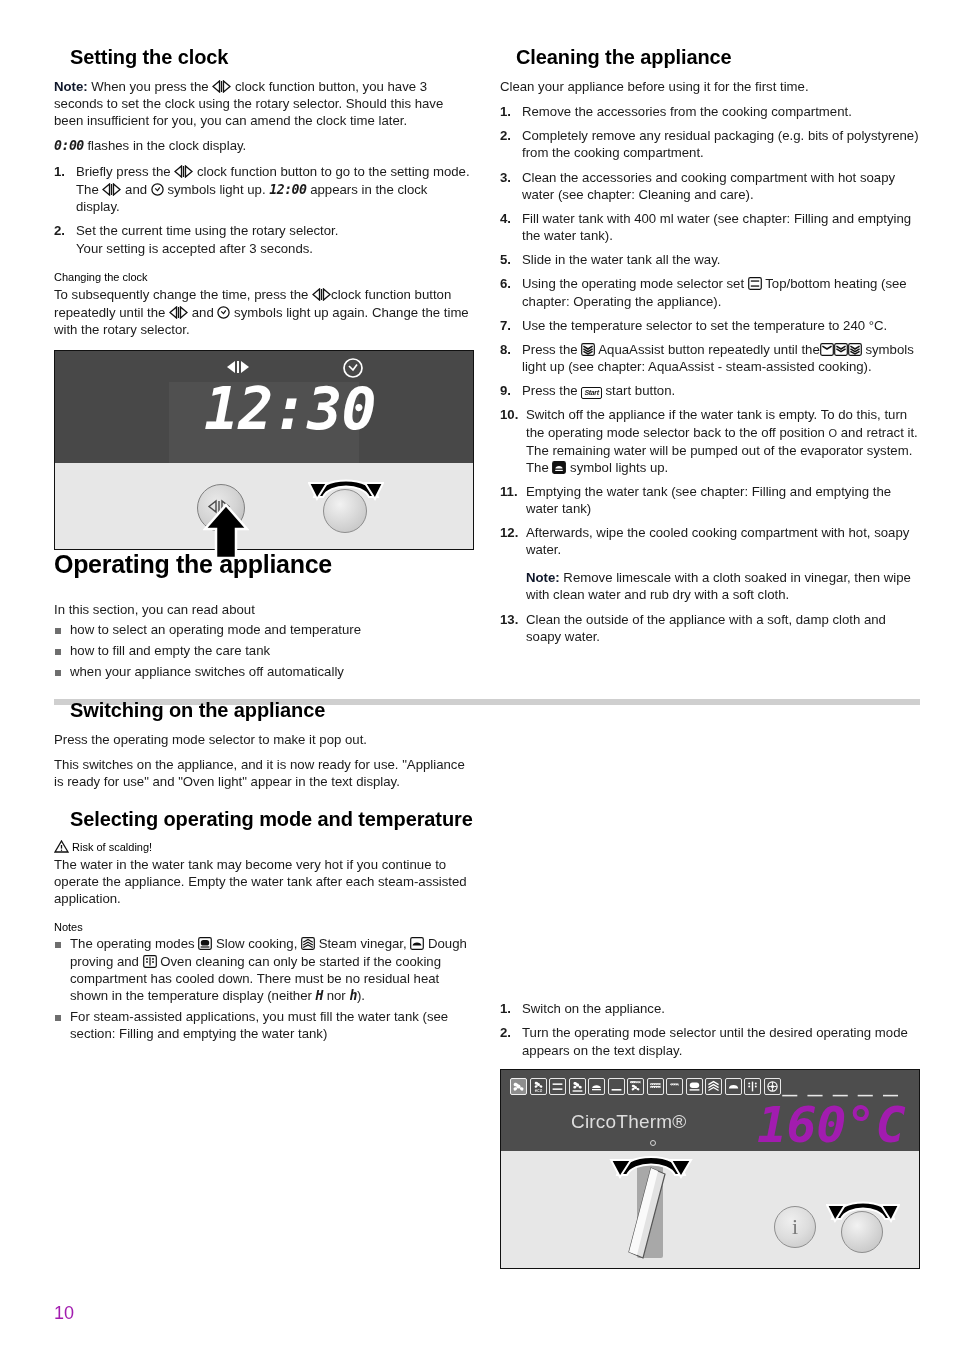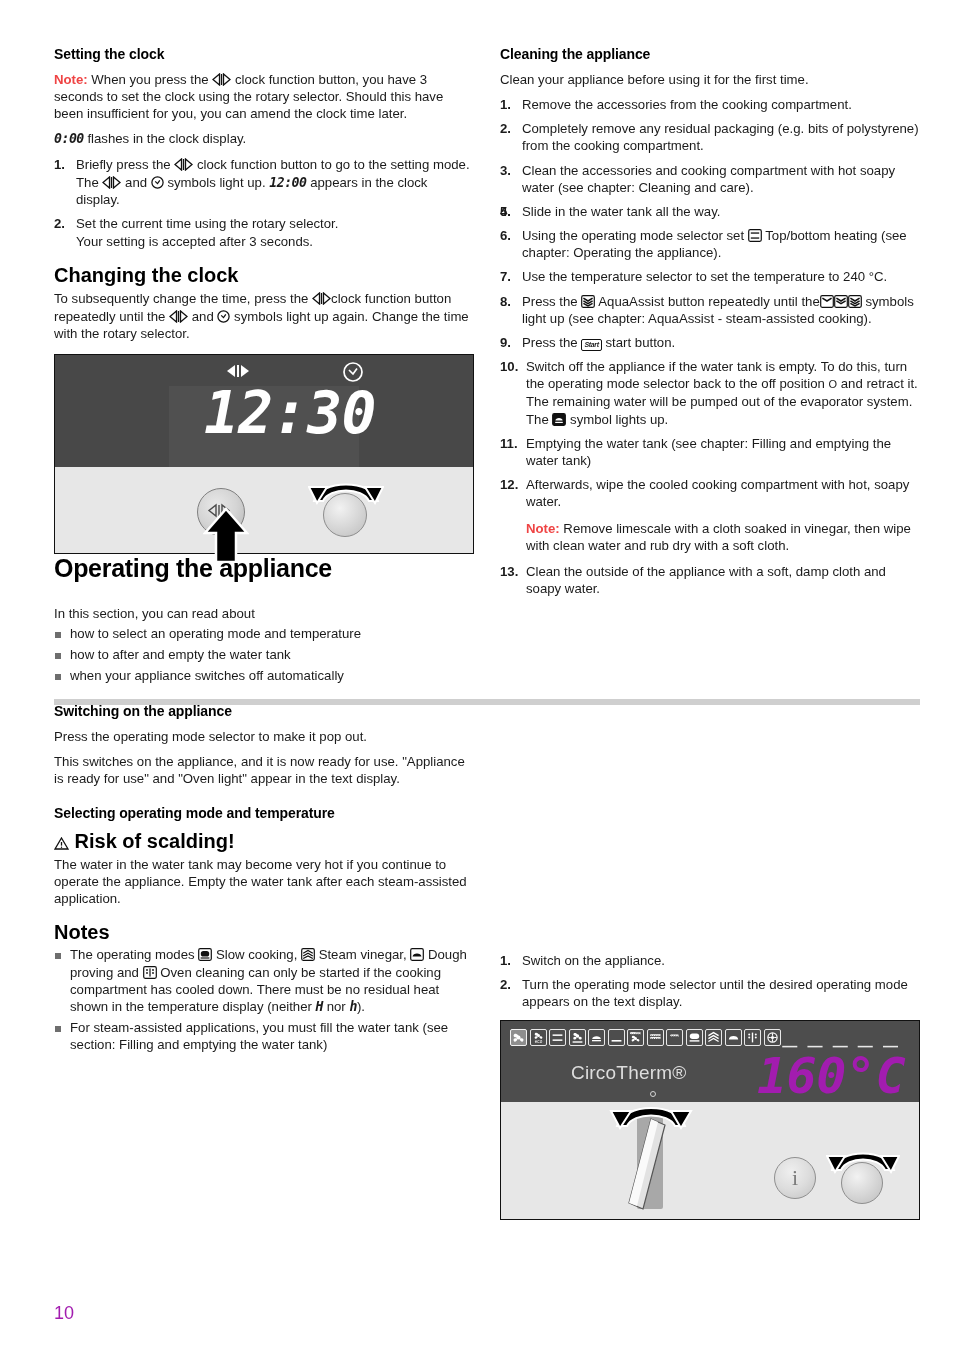--- a/index.html
+++ b/index.html
@@ -18,46 +18,46 @@
 
   .cols {
     position: absolute;
     left: 54px; top: 46px;
     width: 866px;
   }
   .col-left  { position: absolute; left: 0px;   top: 0; width: 420px; }
   .col-right { position: absolute; left: 446px; top: 0; width: 420px; }
 
   h1.sect {
-    font-size: 14px;
+    font-size: 20px;
     font-weight: bold;
-    margin: 0 0 9px 0;
+    margin: 0 0 9px 16px;
     letter-spacing: -0.1px;
   }
   h2.bigsect {
     font-size: 25px;
     font-weight: bold;
     margin: 0 0 22px 0;
     letter-spacing: -0.3px;
   }
   h3.sub {
-    font-size: 20px;
-    font-weight: bold;
+    font-size: 11px;
+    font-weight: normal;
     margin: 14px 0 3px 0;
   }
   h3.sub.tight { margin-top: 0; }
 
   p, li, .txt {
     font-size: 13.2px;
     line-height: 1.30;
     margin: 0 0 8px 0;
     color: #1b1b1b;
   }
   p.tight { margin-bottom: 3px; }
-  b, .bold { font-weight: bold; color: #ef4444; }
+  b, .bold { font-weight: bold; color: #0f172a; }
 
   
   ol.steps { list-style: none; margin: 0 0 6px 0; padding: 0; }
   ol.steps > li {
     position: relative;
     padding-left: 22px;
     margin-bottom: 7px;
     font-size: 13.2px;
     line-height: 1.30;
   }
@@ -344,21 +344,21 @@
           <polygon points="57,17 75,17 67,33" fill="#000" stroke="#fff" stroke-width="2"></polygon>
         </svg>
       </div>
 
       <h2 class="bigsect" style="">Operating the appliance</h2>
 
       <p class="tight">In this section, you can read about</p>
 
       <ul class="sq">
         <li>how to select an operating mode and temperature</li>
-        <li>how to after and empty the water tank</li>
+        <li>how to fill and empty the care tank</li>
         <li>when your appliance switches off automatically</li>
       </ul>
 
       <h1 class="sect" style="margin-top:18px;">Switching on the appliance</h1>
       <p>Press the operating mode selector to make it pop out.</p>
       <p>This switches on the appliance, and it is now ready for use. "Appliance is ready for use" and "Oven light" appear in the text display.</p>
 
       <h1 class="sect" style="margin-top:18px;">Selecting operating mode and temperature</h1>
 
       <h3 class="sub tight">
@@ -401,21 +401,21 @@
 
     <div class="col-right">
 
       <h1 class="sect">Cleaning the appliance</h1>
       <p class="tight">Clean your appliance before using it for the first time.</p>
 
       <ol class="steps" style="margin-top:8px;">
         <li><span class="num">1.</span><span>Remove the accessories from the cooking compartment.</span></li>
         <li><span class="num">2.</span><span>Completely remove any residual packaging (e.g. bits of polystyrene) from the cooking compartment.</span></li>
         <li><span class="num">3.</span><span>Clean the accessories and cooking compartment with hot soapy water (see chapter: Cleaning and care).</span></li>
-        <li><span class="num">4.</span></li>
+        <li><span class="num">4.</span><span>Fill water tank with 400 ml water (see chapter: Filling and emptying the water tank).</span></li>
         <li><span class="num">5.</span><span>Slide in the water tank all the way.</span></li>
         <li><span class="num">6.</span><span>Using the operating mode selector set </span><span class="ic ic-box"><svg width="14" height="13" viewBox="0 0 14 13">
                 <rect x="0.7" y="0.7" width="12.6" height="11.6" rx="1.5" fill="none" stroke="#111" stroke-width="1.2"></rect>
                 <rect x="2.8" y="3.4" width="8.4" height="1.3" fill="#111"></rect>
                 <rect x="2.8" y="8.4" width="8.4" height="1.3" fill="#111"></rect>
               </svg></span><span> Top/bottom heating (see chapter: Operating the appliance).</span></li>
         <li><span class="num">7.</span><span>Use the temperature selector to set the temperature to 240 °C.</span></li>
         <li><span class="num">8.</span><span>Press the </span><span class="ic ic-box"><svg width="14" height="13" viewBox="0 0 14 13">
                 <rect x="0.7" y="0.7" width="12.6" height="11.6" rx="1.5" fill="none" stroke="#111" stroke-width="1.2"></rect>
                 <path d="M2.4,3.2 L7,6.0 L11.6,3.2" fill="none" stroke="#111" stroke-width="1.5"></path>

